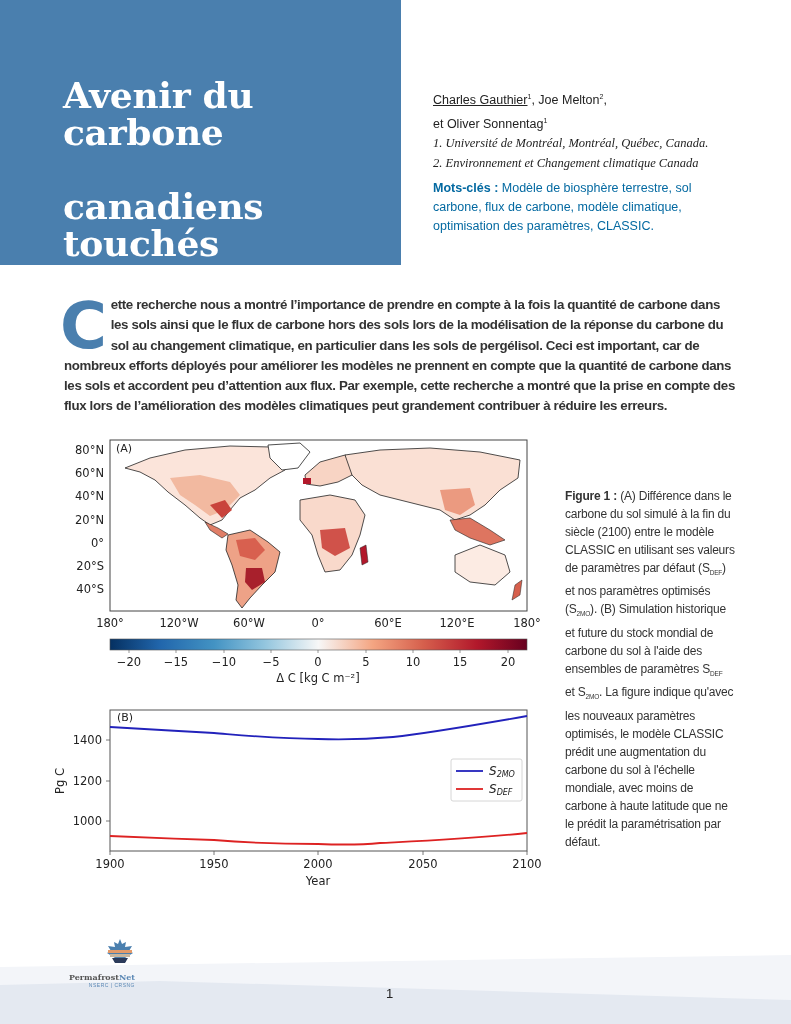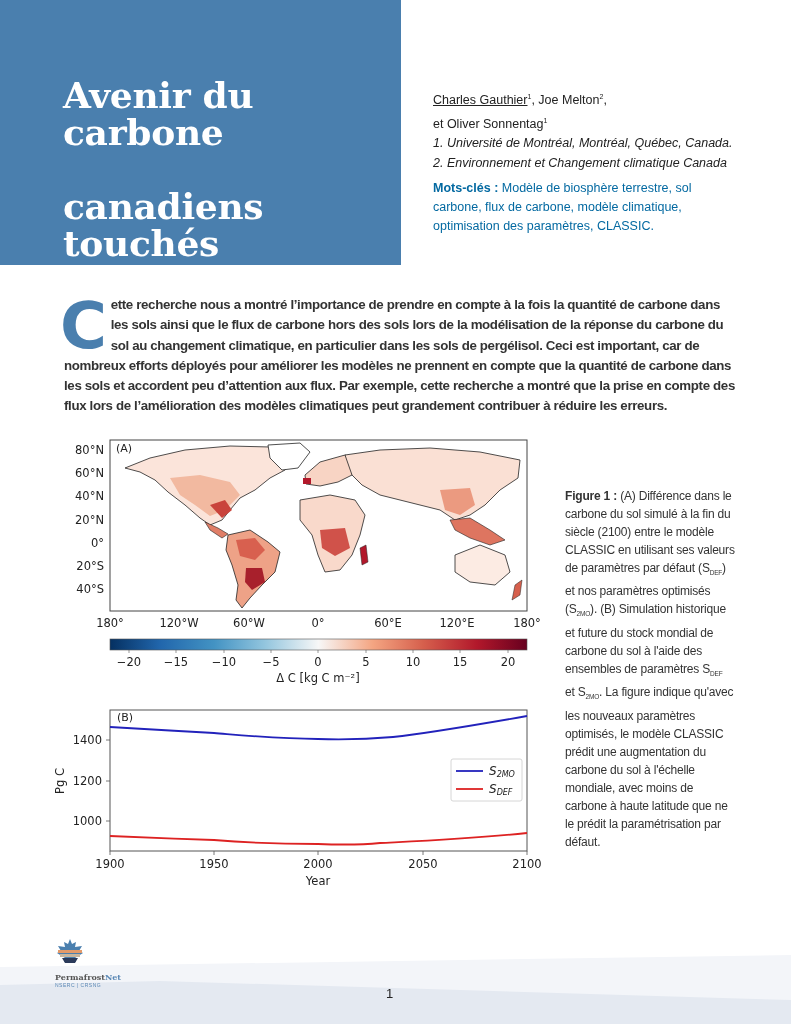--- a/index.html
+++ b/index.html
@@ -2,29 +2,29 @@
 <html><head>
 <meta charset="utf-8">
 <style>
   html, body { margin:0; padding:0; }
   body { width:791px; height:1024px; position:relative; background:#ffffff; overflow:hidden; font-family:"Liberation Sans", sans-serif; color:#222; }
   .title-block { position:absolute; left:0; top:0; width:401px; height:265px; background:#4a7fae; }
   .title { position:absolute; left:63px; top:77px; width:320px; margin:0; font-family:"DejaVu Serif", serif; font-weight:bold; font-size:36px; line-height:37px; color:#fff; letter-spacing:-0.3px; }
   .authors { position:absolute; left:433px; top:87px; width:340px; font-size:12.5px; line-height:19.5px; color:#222; }
   .authors .u { text-decoration:underline; }
   .authors sup { font-size:7px; }
-  .authors .aff { font-style:italic; }
+  .authors .aff { font-style:italic;font-family:Liberation Serif, serif; }
   .keywords { position:absolute; left:433px; top:179px; width:300px; font-size:12.5px; line-height:19px; color:#0369a1; }
   .keywords b { font-weight:bold; }
   .intro { position:absolute; left:64px; top:295px; width:672px; font-size:13.3px; line-height:20.3px; font-weight:bold; color:#333; letter-spacing:-0.35px; font-family:"Liberation Sans", sans-serif; }
   .dropcap { float:left; font-family:"DejaVu Sans", sans-serif; font-weight:bold; font-size:64px; line-height:58px; color:#4a7fae; margin:0 4px -4px -4px; padding-top:2px; }
   .caption { position:absolute; left:565px; top:487px; width:170px; font-size:12px; line-height:18px; color:#333; letter-spacing:-0.2px; }
   .caption sub { font-size:6.5px; }
   .chart-svg { position:absolute; left:0; top:0; }
-  .logo { position:absolute; left:55px; top:938px; width:80px; text-align:left; }
+  .logo { position:absolute; left:55px; top:938px; width:80px; text-align:right; }
   .logo-name { font-family:"DejaVu Serif", serif; font-weight:bold; font-size:8px; color:#555; margin-top:2px; }
   .logo-name .net { color:#5b88b5; }
   .logo-sub { font-size:5px; color:#5b88b5; letter-spacing:0.5px; }
   .page-num { position:absolute; left:386px; top:986px; font-size:13px; color:#222; }
   .footer-svg { position:absolute; left:0; top:955px; }
 </style>
 </head>
 <body>
 
 <div class="title-block">

